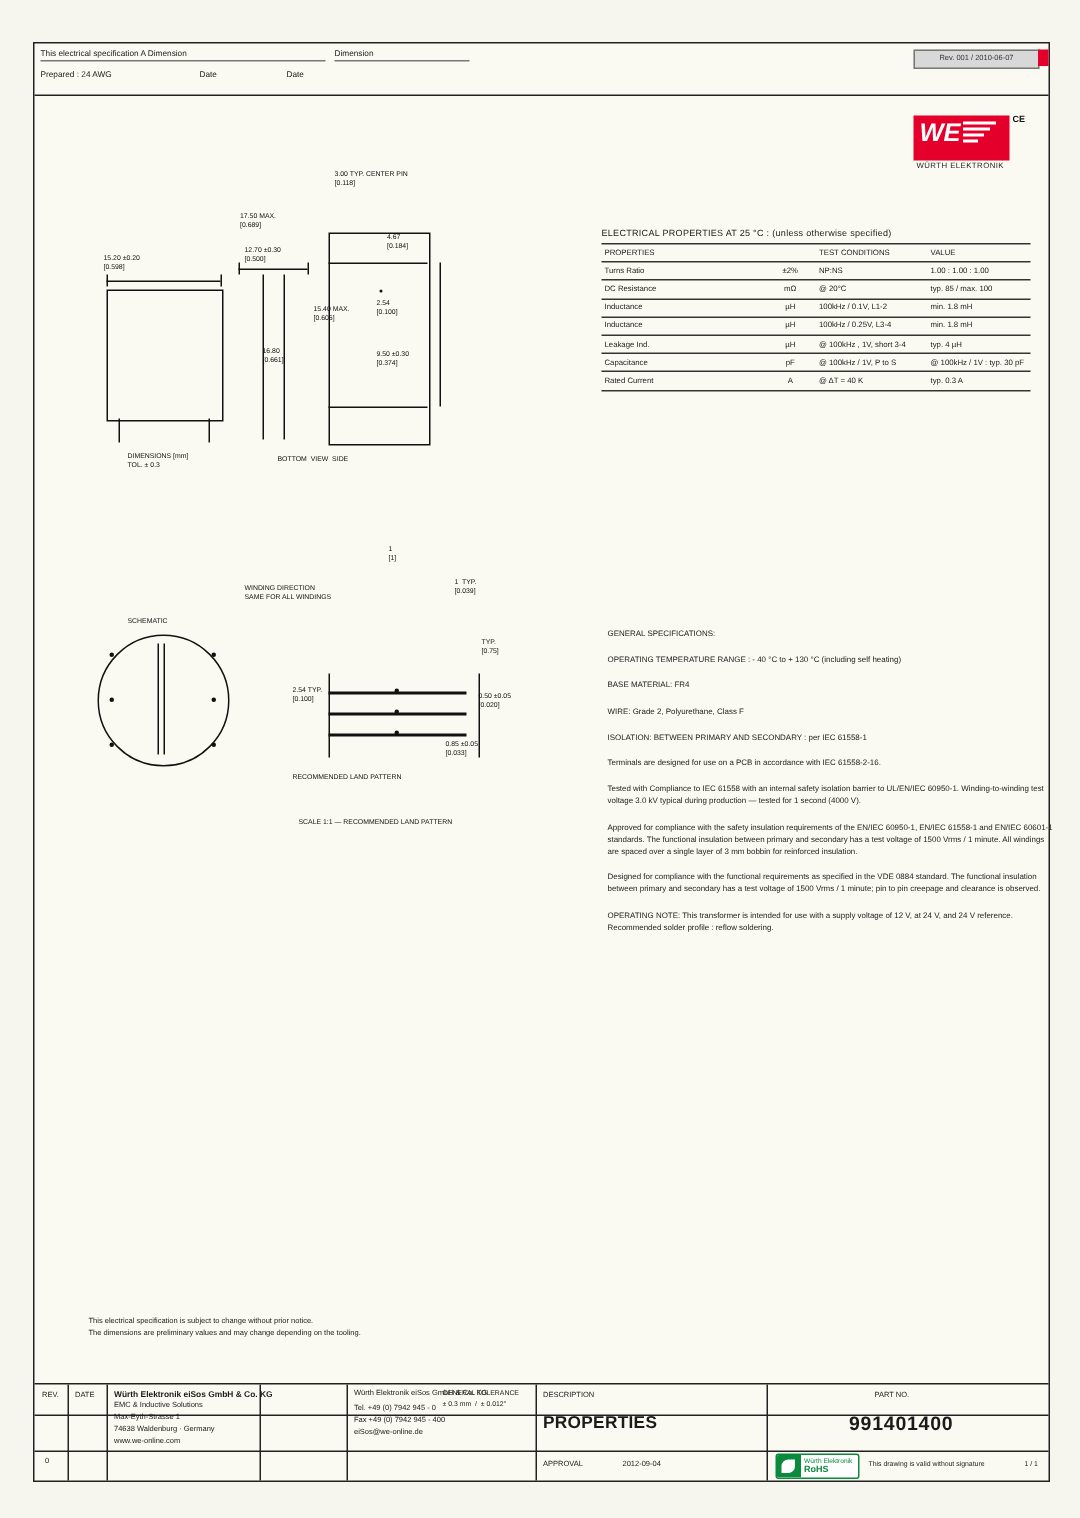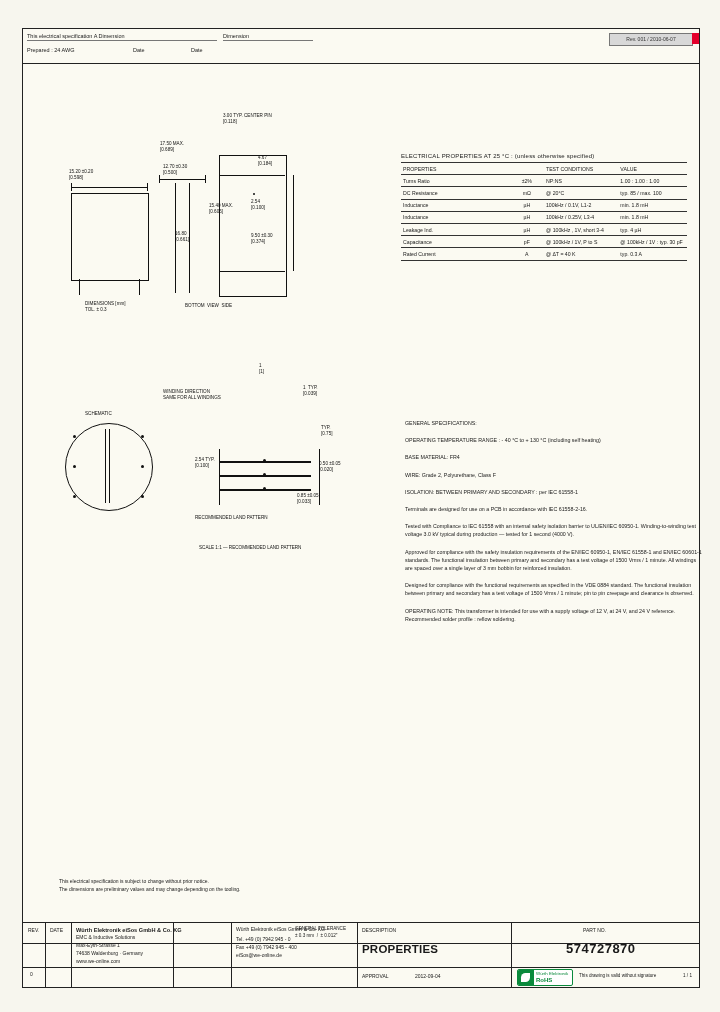--- a/index.html
+++ b/index.html
@@ -120,20 +120,32 @@
   <div class="tophdr">
     <div class="cellA">This electrical specification   A   Dimension</div>
     <div class="cellB">Dimension</div>
     <div class="cellC">Prepared : 24 AWG</div>
     <div class="cellD">Date</div>
     <div class="cellE">Date</div>
     <div class="revbox">Rev. 001 / 2010-06-07</div>
     <div class="revred"></div>
   </div>
 
+  <div class="logo">
+    <div class="box"></div>
+    <div class="we">WE</div>
+    <div class="bars">
+        <i></i>
+        <i></i>
+        <i></i>
+        <i></i>
+      </div>
+    <div class="sub">WÜRTH ELEKTRONIK</div>
+    <div class="ce">CE</div>
+  </div>
 
   <div class="spec">
     <div class="title">ELECTRICAL PROPERTIES AT  25 °C :   (unless otherwise specified)</div>
     <table class="spectab">
       <tbody>
           <tr class="head">
         <td class="c1">PROPERTIES</td>
         <td class="c2"></td>
         <td class="c3">TEST CONDITIONS</td>
         <td class="c4">VALUE</td>
@@ -305,21 +317,21 @@
     <div class="tb-cell" style="left:213px;top:13px;">Tel.   +49 (0) 7942 945 - 0</div>
     <div class="tb-cell" style="left:213px;top:21px;">Fax  +49 (0) 7942 945 - 400</div>
     <div class="tb-cell" style="left:213px;top:29px;">eiSos@we-online.de</div>
 
     <div class="tb-cell dimnote" style="left:272px;top:3px;white-space:pre;">GENERAL TOLERANCE
 ± 0.3 mm  /  ± 0.012"</div>
 
     <div class="tb-cell" style="left:339px;top:4px;">DESCRIPTION</div>
     <div class="tb-cell prod" style="left:339px;top:18px;">PROPERTIES</div>
     <div class="tb-cell" style="left:560px;top:4px;">PART NO.</div>
-    <div class="tb-cell partno" style="left:543px;top:17px;">574727870</div>
+    <div class="tb-cell partno" style="left:543px;top:17px;">991401400</div>
 
     <div class="tb-cell" style="left:339px;top:50px;">APPROVAL</div>
     <div class="tb-cell" style="left:392px;top:50px;">2012-09-04</div>
 
     <div class="rohs" style="left:494px;top:46px;">
       <div class="g">
           <span class="leaf"></span>
         </div>
       <div class="t1">Würth Elektronik</div>
       <div class="t2">RoHS</div>

